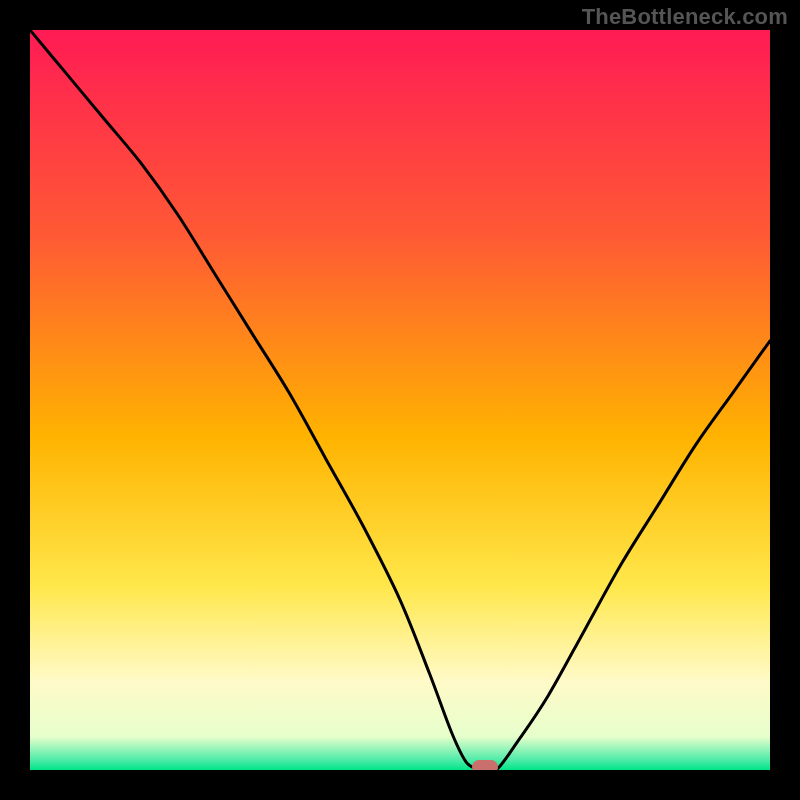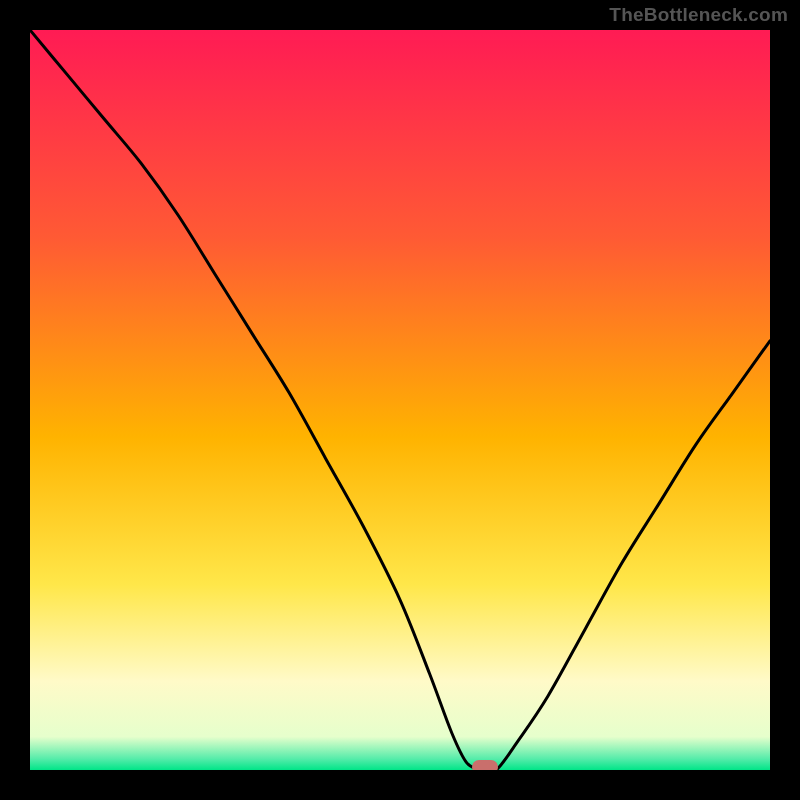--- a/index.html
+++ b/index.html
@@ -38,21 +38,21 @@
     height: 14px;
     border-radius: 7px;
     background: #c96f6c;
     transform: translate(-50%, -50%);
   }
   .watermark {
     position: absolute;
     top: 4px;
     right: 12px;
     font-family: Arial, Helvetica, sans-serif;
-    font-size: 19px;
+    font-size: 22px;
     font-weight: 600;
     color: #555555;
     letter-spacing: 0.2px;
   }
 </style>
 </head>
 <body>
 
 <div class="frame">
 

